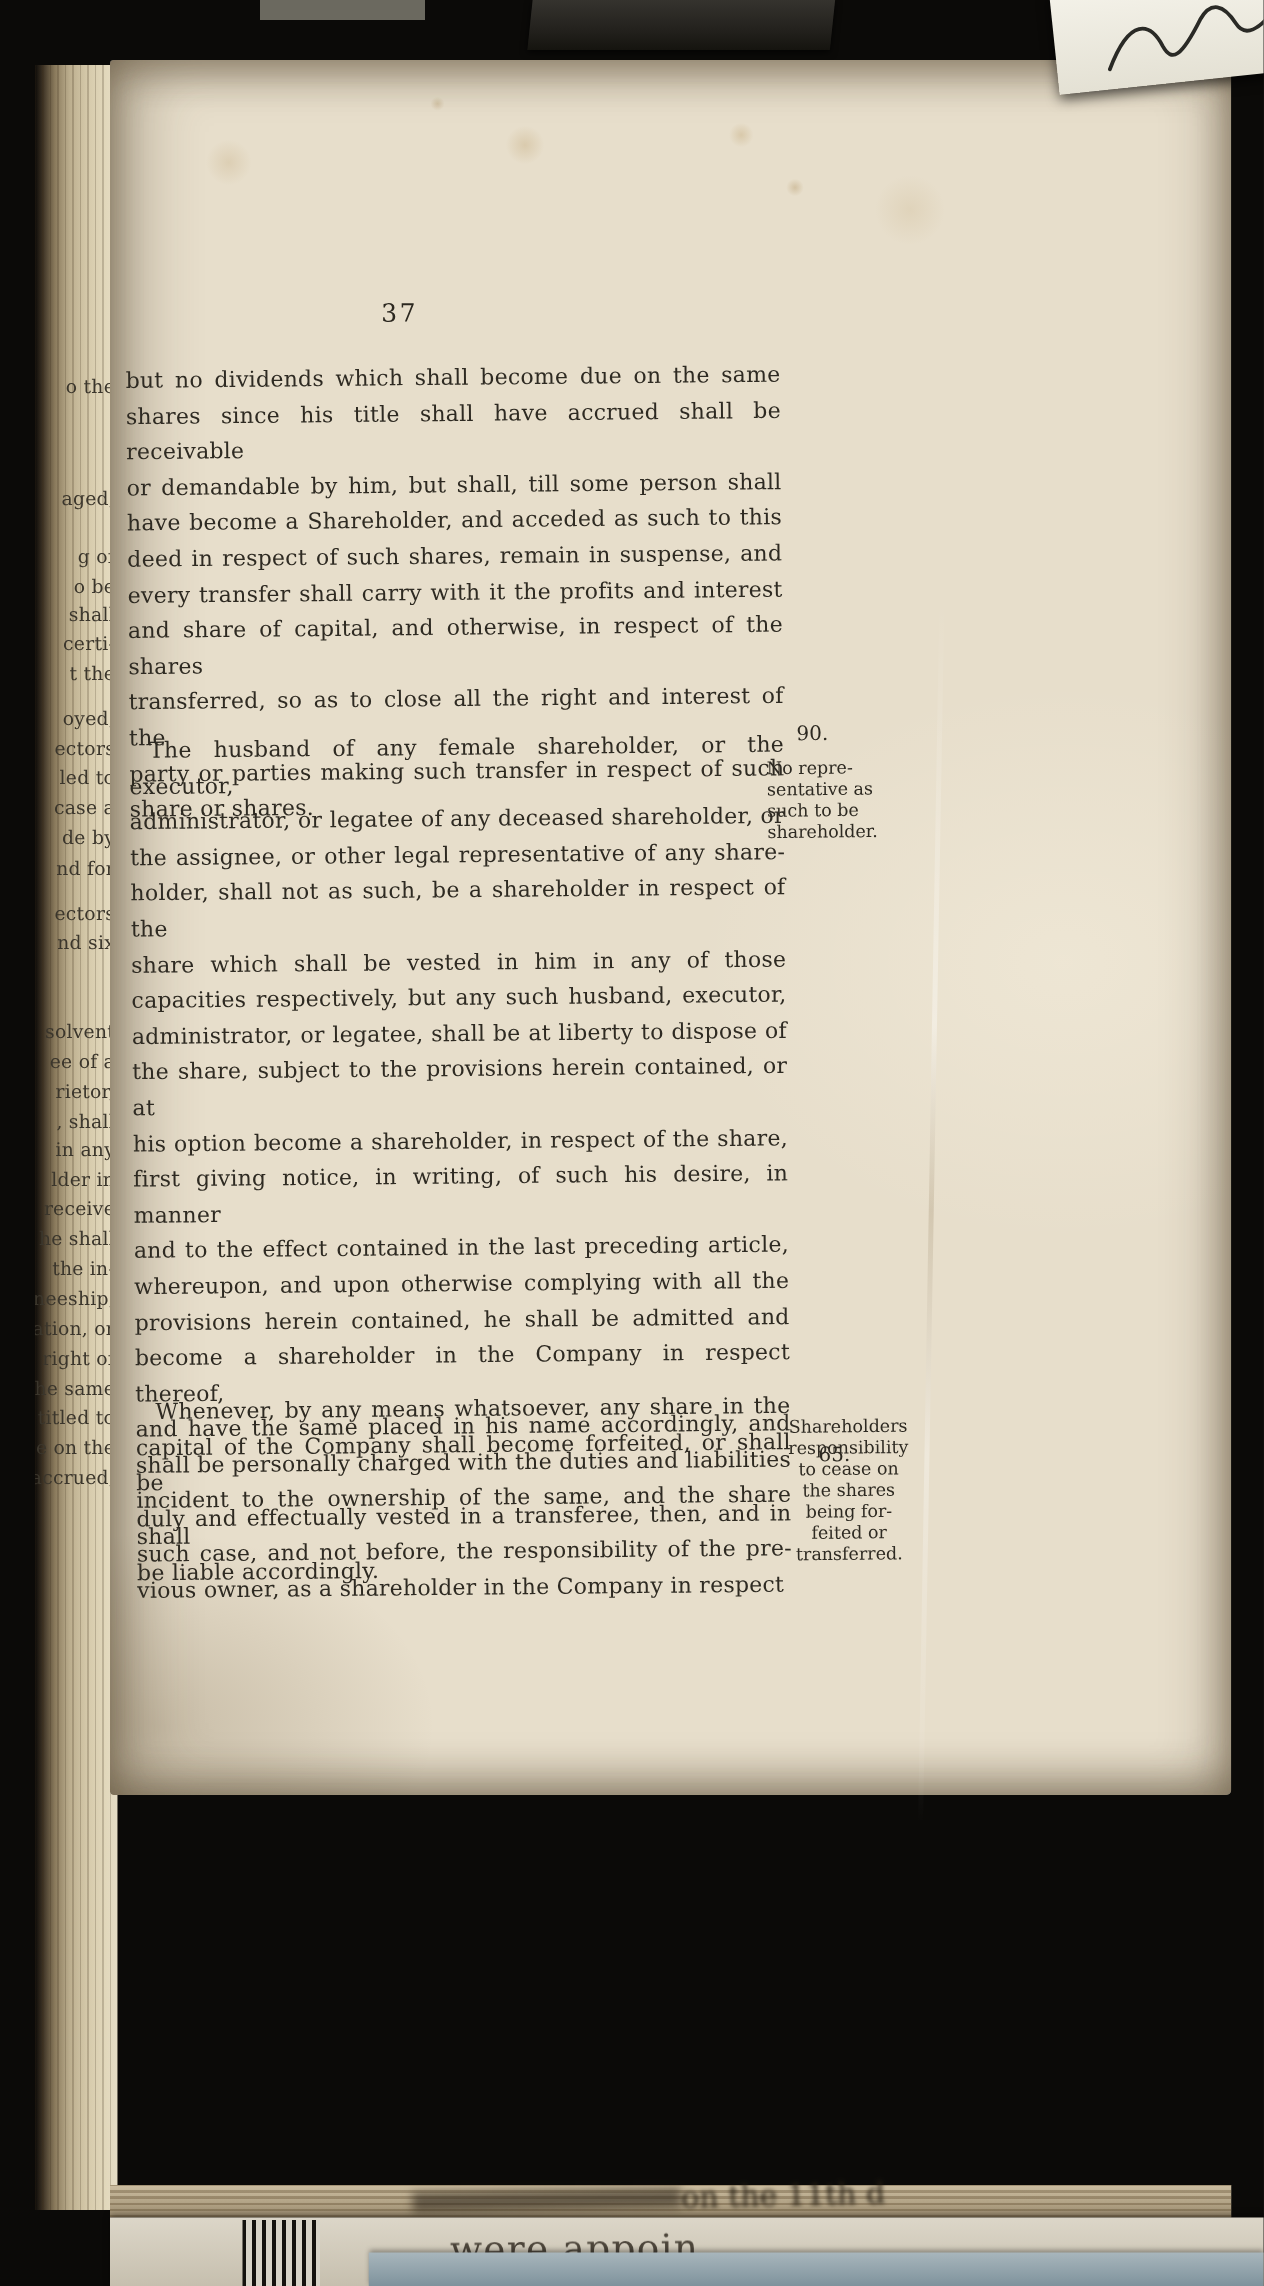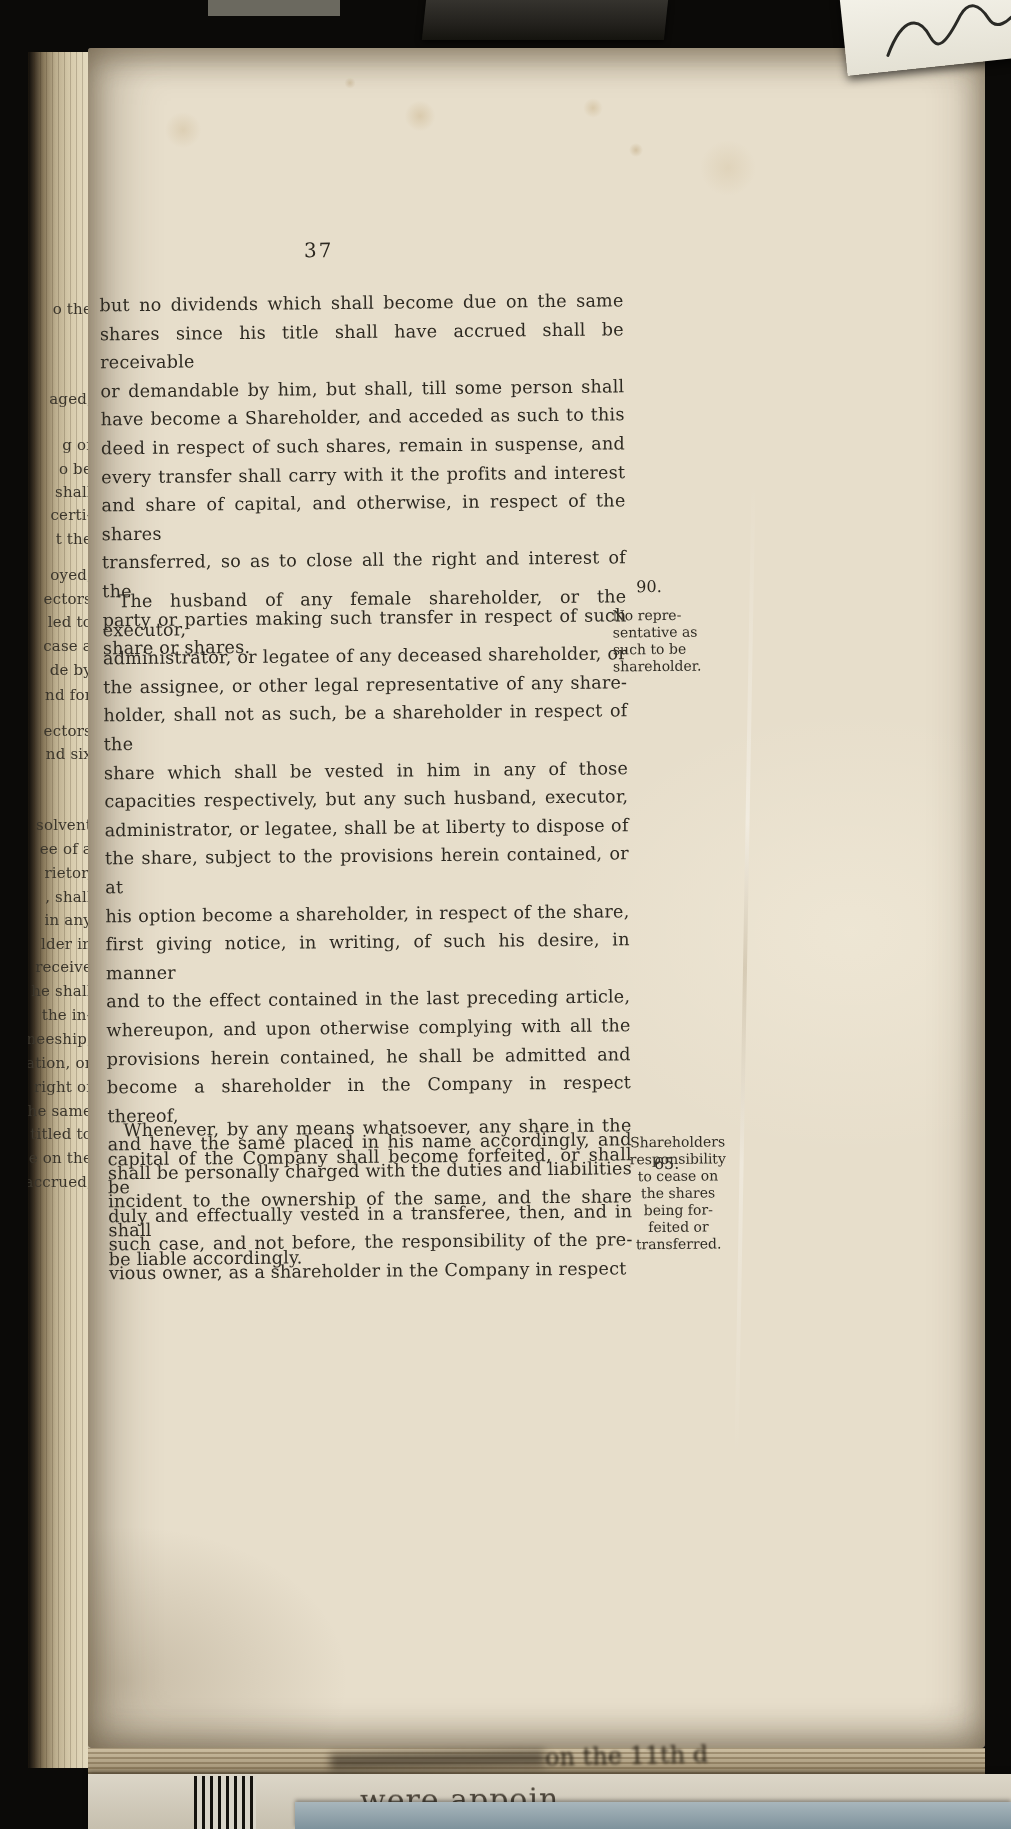--- a/index.html
+++ b/index.html
@@ -33,21 +33,21 @@
       linear-gradient(90deg,#0d0b08 0%,#3a3023 9%,#8a7a5c 24%,#bcae8e 42%,#d6caab 64%,#e2d8bc 86%,#e6ddc6 100%);
     overflow:hidden;
   }
   .frag {
     position:absolute; right:2px; white-space:nowrap;
     font-size:15px; color:#3b362c; letter-spacing:.2px;
   }
 
   
   .page {
-    position:absolute; left:88px; top:48px; width:897px; height:1700px;
+    position:absolute; left:88px; top:48px; width:897px; height:1388px;
     border-radius:3px 5px 4px 3px;
     background-color:#e7decb;
     background-image:
       radial-gradient(circle 22px at 332px 68px, rgba(165,125,55,.20), rgba(165,125,55,0) 70%),
       radial-gradient(circle 14px at 505px 60px, rgba(165,125,55,.22), rgba(165,125,55,0) 70%),
       radial-gradient(circle 10px at 548px 102px, rgba(150,110,45,.25), rgba(150,110,45,0) 70%),
       radial-gradient(circle 26px at 95px 82px, rgba(160,120,50,.15), rgba(160,120,50,0) 70%),
       radial-gradient(circle 8px at 262px 35px, rgba(150,110,45,.22), rgba(150,110,45,0) 70%),
       radial-gradient(circle 40px at 640px 120px, rgba(170,135,70,.12), rgba(170,135,70,0) 70%),
       radial-gradient(ellipse 420px 320px at 85% 52%, rgba(255,250,235,.28), rgba(255,250,235,0) 70%),

